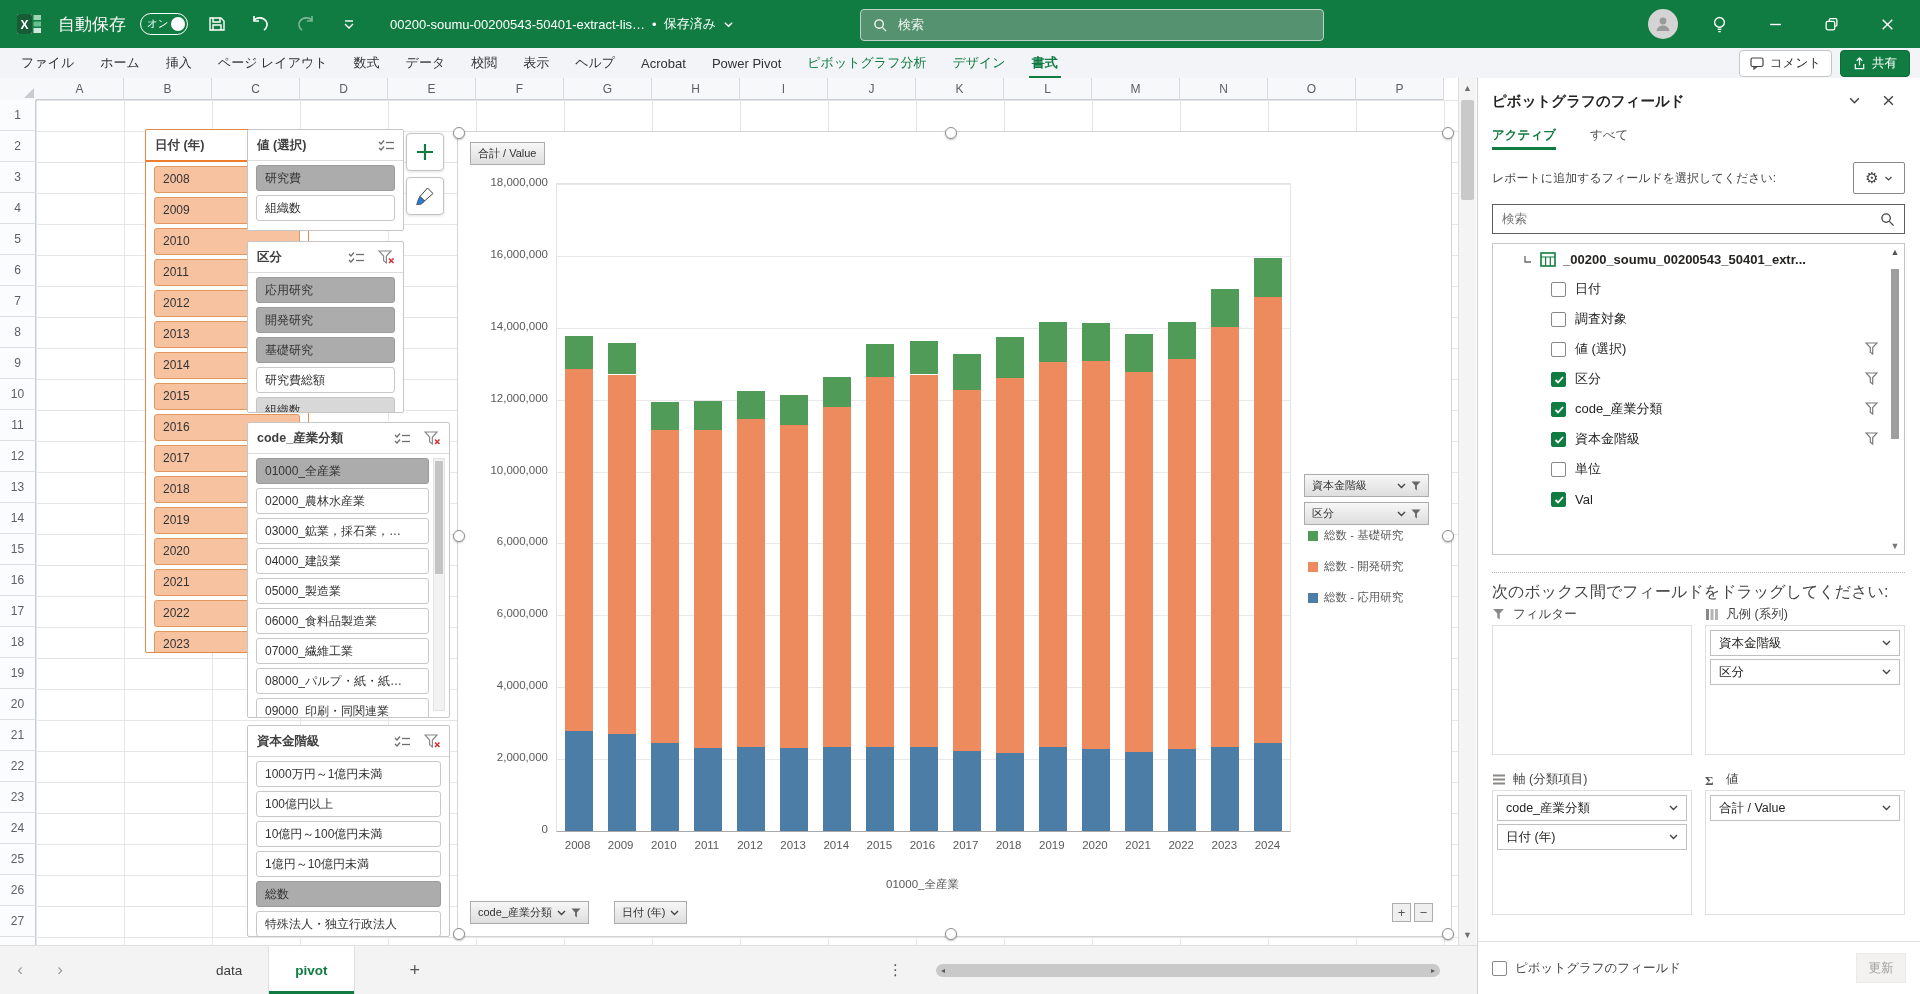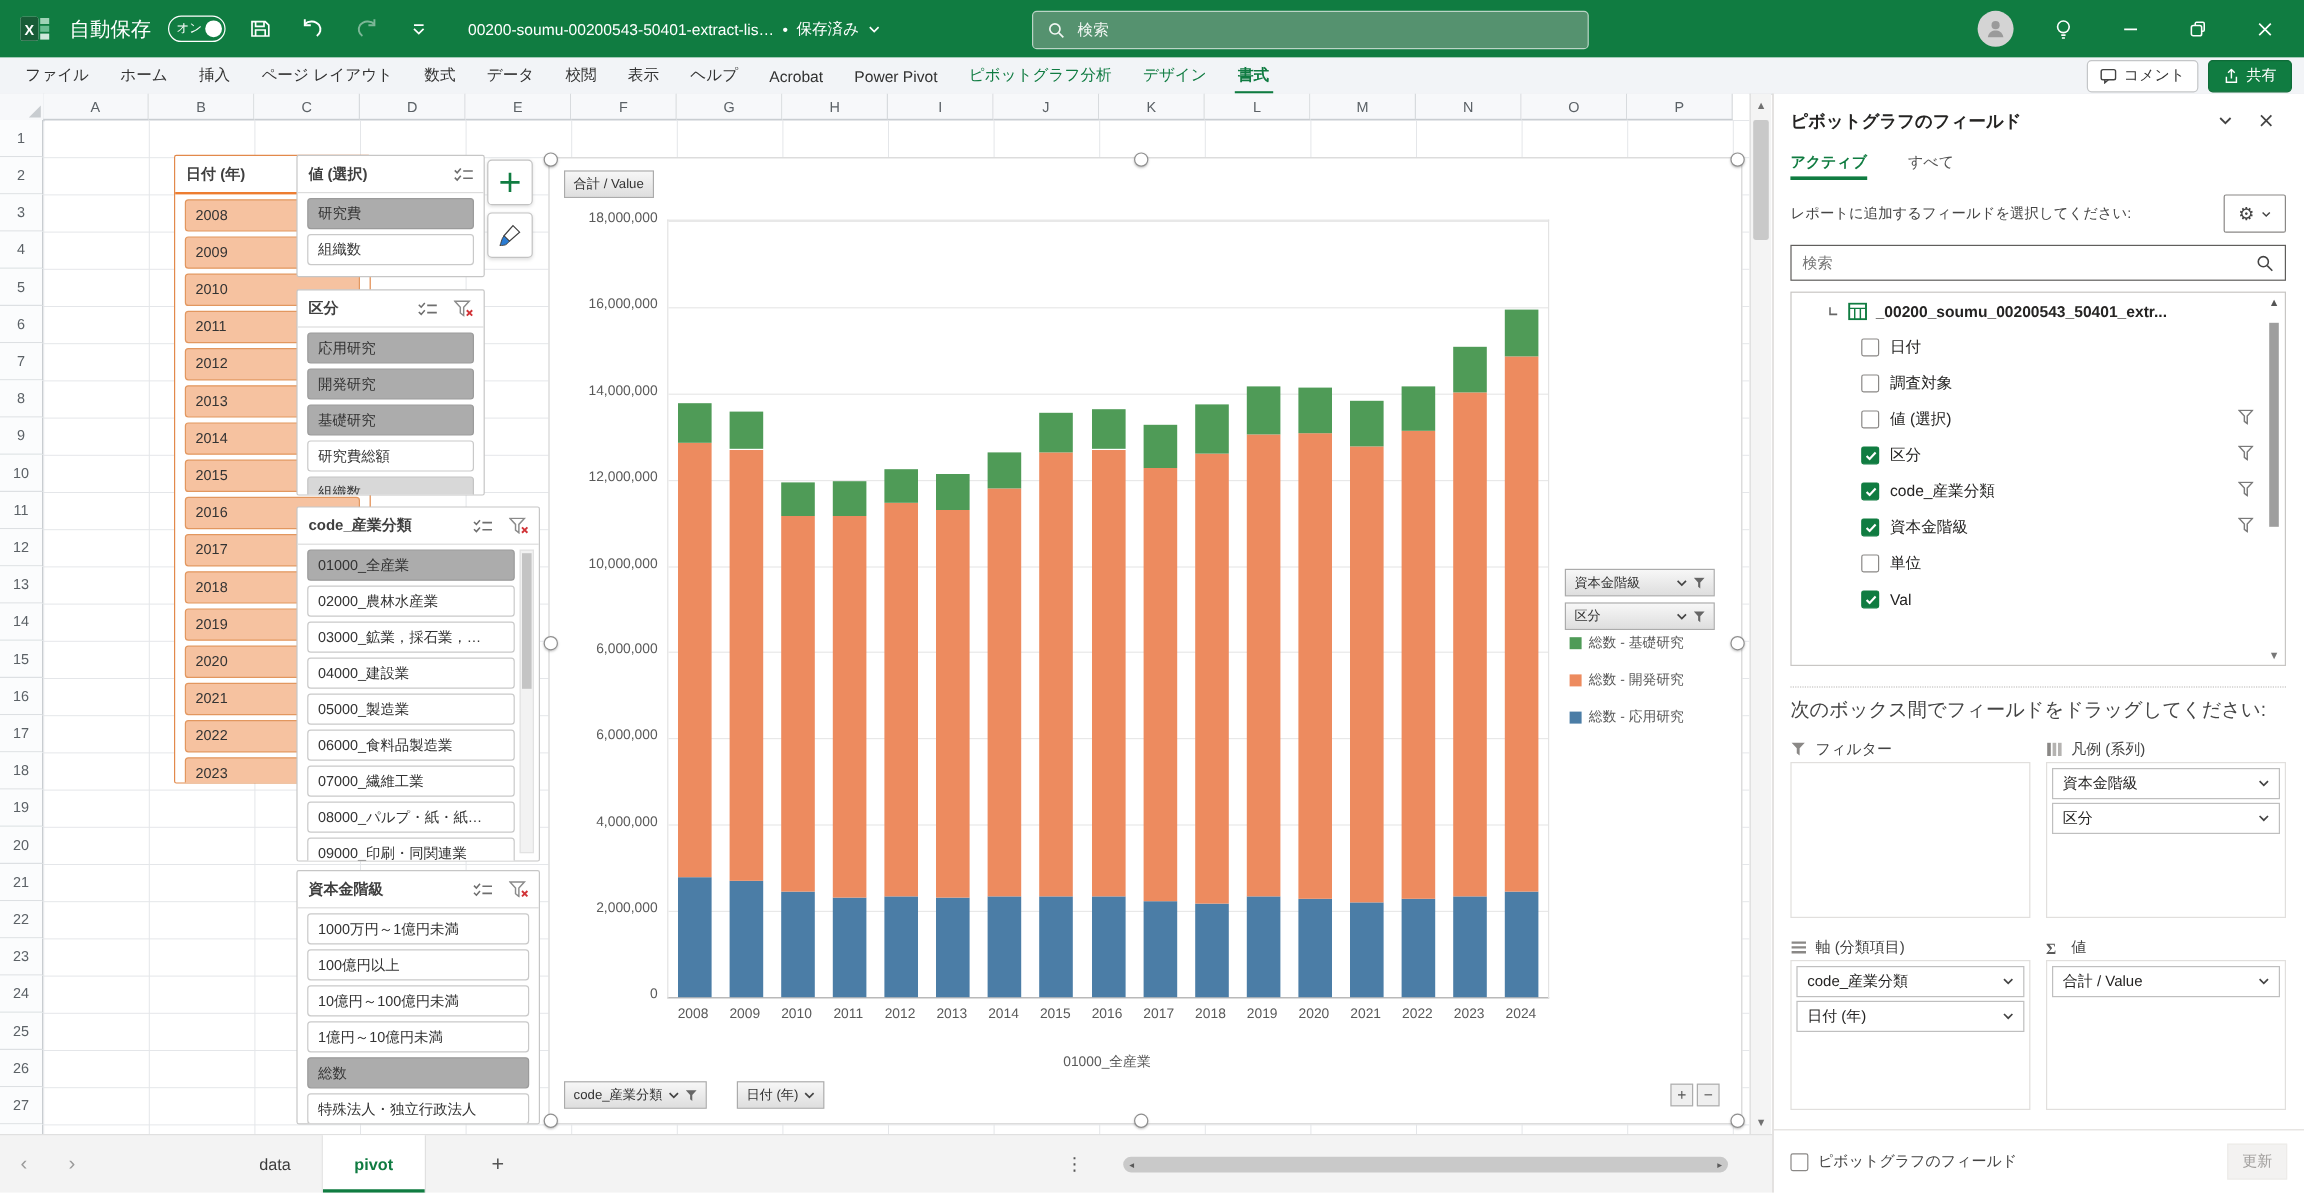--- a/index.html
+++ b/index.html
@@ -112,21 +112,21 @@
   .field-label{font-size:13px;color:#252423;}
   .cbx{width:15px;height:15px;box-sizing:border-box;border:1px solid #8A8886;background:#fff;border-radius:2px;display:flex;align-items:center;justify-content:center;}
   .cbx.checked{background:#107C41;border-color:#107C41;}
   .row-funnel{position:absolute;right:26px;top:7px;}
   .fl-scroll{position:absolute;right:3px;top:3px;bottom:3px;width:12px;}
   .fl-up{position:absolute;top:0;left:0;width:12px;text-align:center;color:#555;font-size:9px;}
   .fl-thumb{position:absolute;top:22px;left:2px;width:8px;height:170px;background:#9E9E9E;}
   .fl-down{position:absolute;bottom:0;left:0;width:12px;text-align:center;color:#777;font-size:9px;}
   .dotted-div{margin-top:17px;border-top:1px dotted #B8B6B4;}
   .drag-instr{margin-top:9px;font-size:16px;color:#444;}
-  .quad{margin-top:10px;display:grid;grid-template-columns:1fr 1fr;column-gap:13px;row-gap:13px;}
+  .quad{display:grid;grid-template-columns:1fr 1fr;column-gap:13px;row-gap:13px;}
   .q-head{display:flex;align-items:center;gap:7px;font-size:12.5px;color:#444;height:22px;}
   .q-zone{border:1px solid #E1DFDD;background:#fff;padding:4px;display:flex;flex-direction:column;gap:3px;}
   .q-zone.r1{height:120px;}
   .q-zone.r2{height:115px;}
   .chip{height:26px;border:1px solid #BFBFBF;background:#fff;display:flex;align-items:center;padding:0 8px;font-size:12.5px;color:#252423;box-sizing:border-box;}
   .chip .sp{flex:1;}
   .chip .chev{color:#555;font-size:10px;}
   .pane-bottom{position:absolute;left:0;right:0;bottom:0;height:52px;border-top:1px solid #E1DFDD;display:flex;align-items:center;justify-content:space-between;padding:0 14px;}
   .defer{display:flex;align-items:center;gap:8px;font-size:12.5px;color:#444;}
   .update-btn{width:48px;height:28px;background:#F3F2F1;color:#A19F9D;font-size:12.5px;display:flex;align-items:center;justify-content:center;border:1px solid #EDEBE9;}

